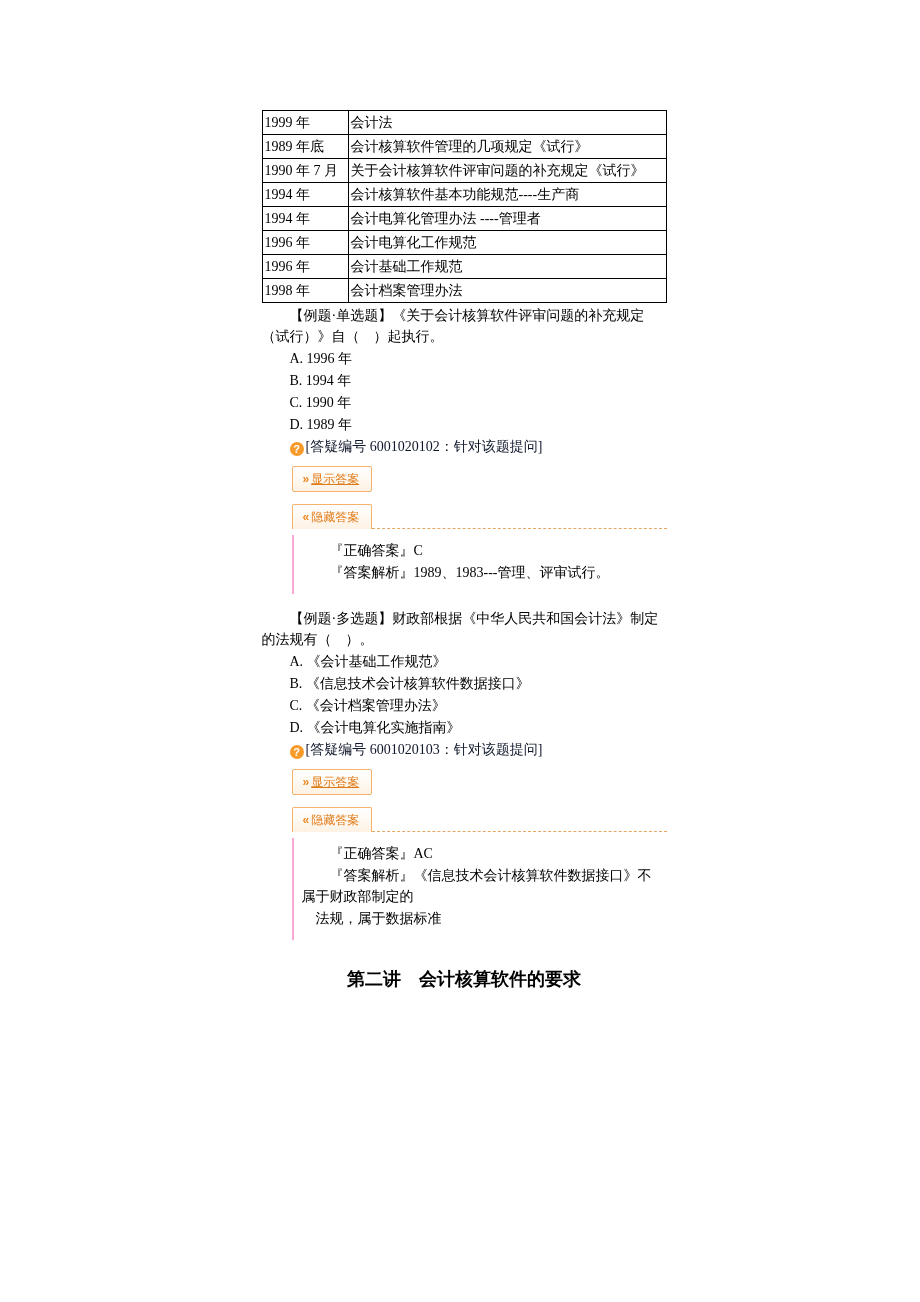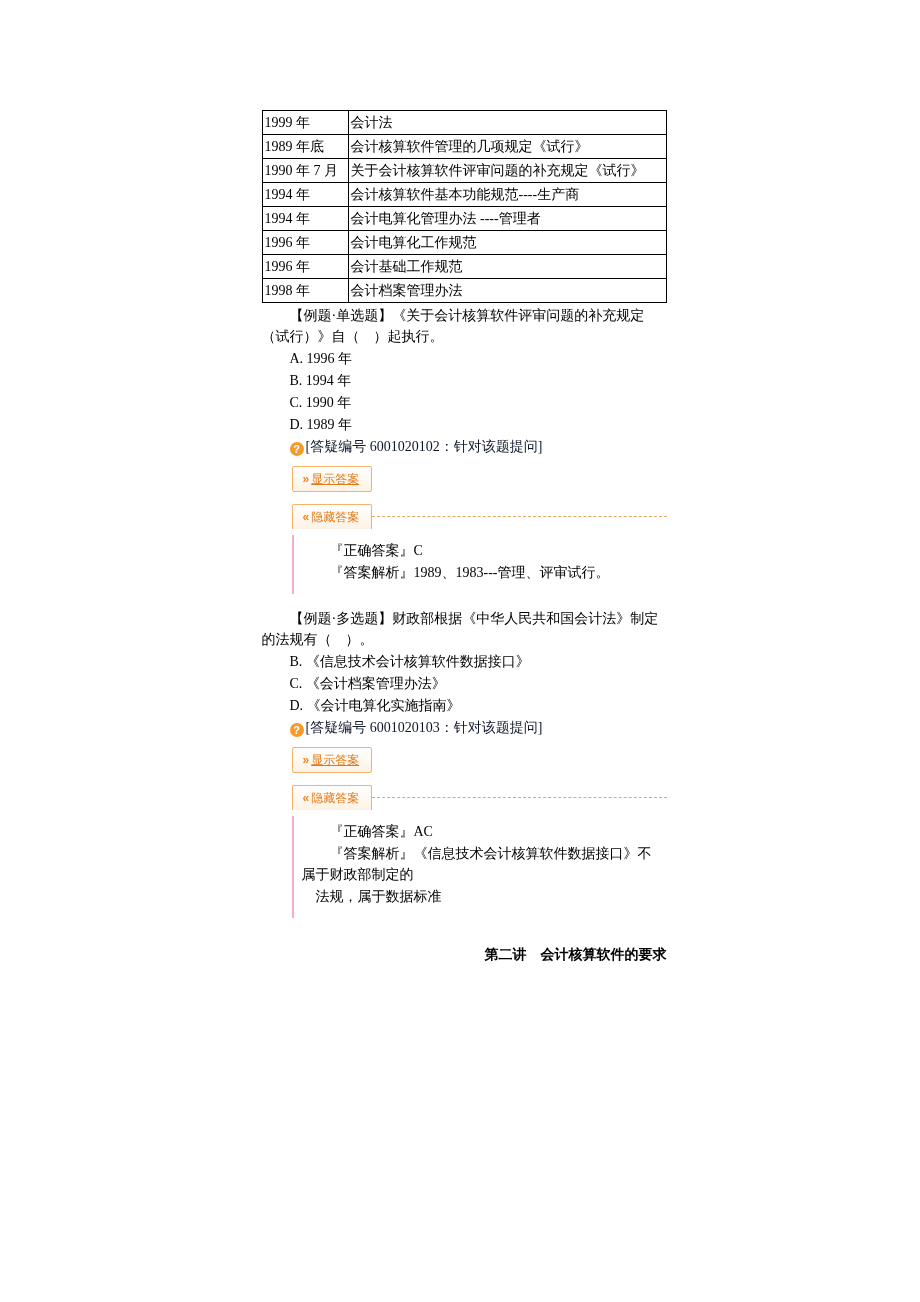--- a/index.html
+++ b/index.html
@@ -75,21 +75,21 @@
     letter-spacing: -2px;
     margin-right: 4px;
   }
   .answer-btn .btn-text {
     color: #e27a18;
     text-decoration: underline;
   }
   .hide-answer-row {
     margin: 4px 0 0 30px;
     display: flex;
-    align-items: center;
+    align-items: flex-end;
   }
   .hide-answer-btn {
     display: inline-block;
     border-top: 1px solid #f4b26a;
     border-left: 1px solid #f4b26a;
     border-right: 1px solid #f4b26a;
     border-bottom: none;
     border-radius: 2px 2px 0 0;
     background: linear-gradient(#ffffff, #fdf2e4);
     padding: 3px 12px 3px 10px;
@@ -115,24 +115,24 @@
   .answer-box {
     margin: 6px 0 0 30px;
     border-left: 2px solid #f9a8d4;
     padding: 4px 8px 10px 8px;
   }
   .answer-box p {
     margin: 1px 0;
     text-indent: 2em;
   }
   .section-title {
-    text-align: right;
+    text-align: center;
     font-weight: bold;
     margin-top: 26px;
-    font-size: 14px;
+    font-size: 18px;
   }
   .para {
     margin: 1px 0;
   }
   .q-block {
     margin-top: 2px;
   }
 </style>
 </head>
 <body>
@@ -204,20 +204,21 @@
 
       <div class="answer-box">
         <p>『正确答案』C</p>
         <p>『答案解析』1989、1983---管理、评审试行。</p>
       </div>
     </div>
 
     <div class="q-block" style="margin-top:14px">
       <p class="para indent">【例题·多选题】财政部根据《中华人民共和国会计法》制定的法规有（　）。</p>
       <div class="options">
+        <p class="para">A. 《会计基础工作规范》</p>
         <p class="para">B. 《信息技术会计核算软件数据接口》</p>
         <p class="para">C. 《会计档案管理办法》</p>
         <p class="para">D. 《会计电算化实施指南》</p>
         <p class="para">
           <span class="qicon">?</span><span class="question-link">[答疑编号 6001020103：针对该题提问]</span>
         </p>
       </div>
 
       <div>
         <span class="answer-btn">

